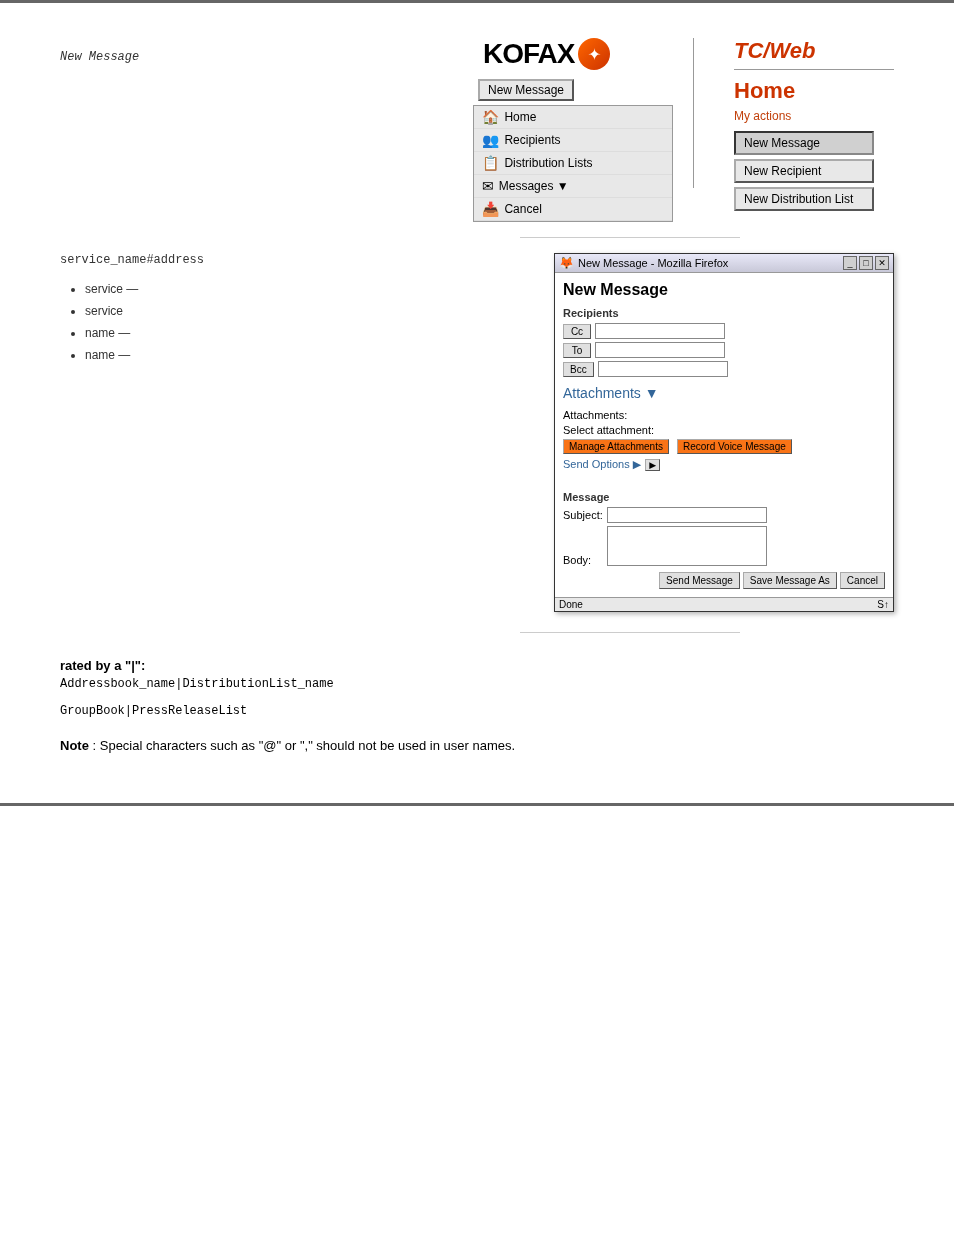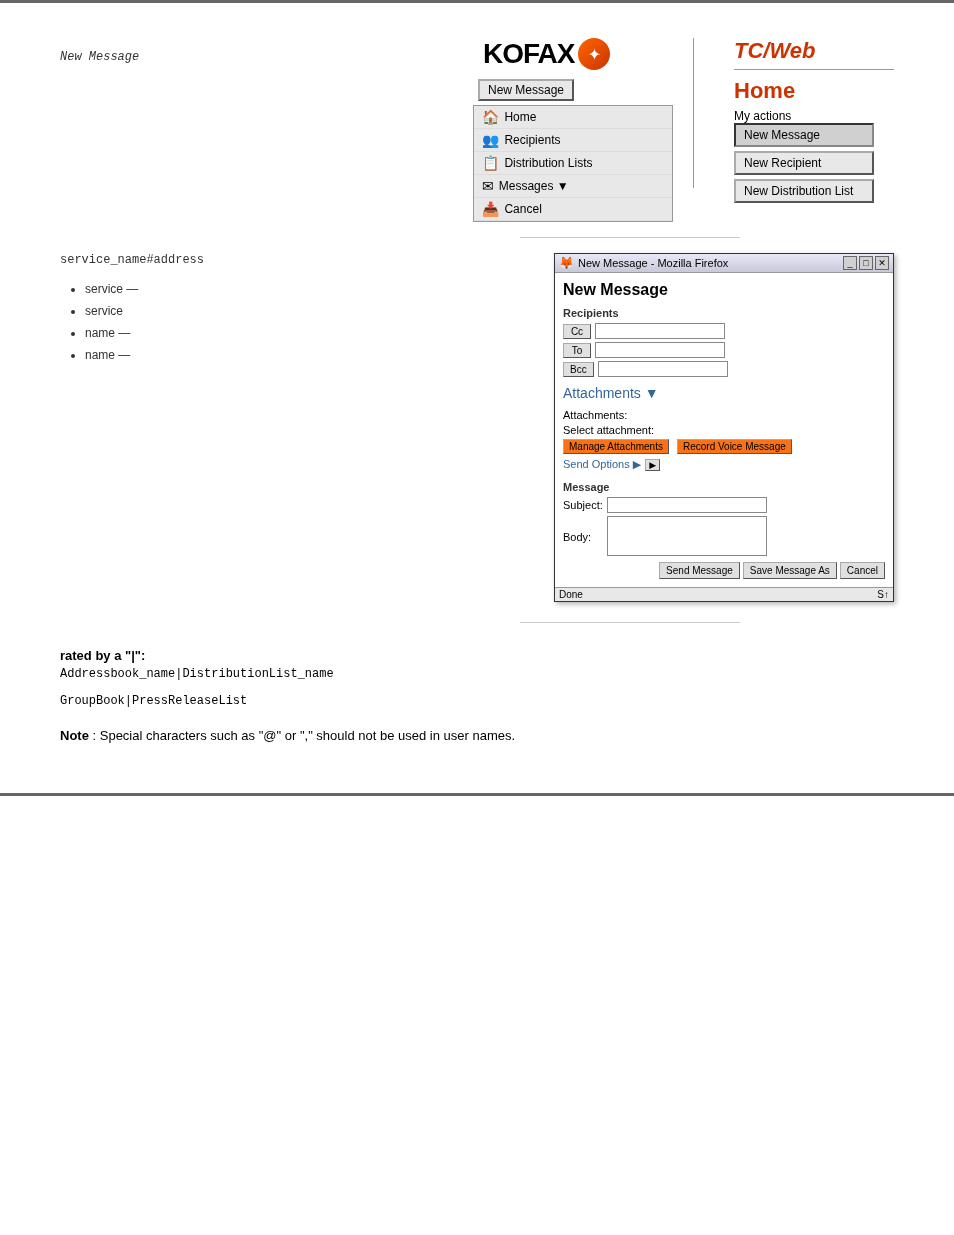--- a/index.html
+++ b/index.html
@@ -267,21 +267,21 @@
 
     .send-options-arrow {
       border: 1px outset #aaa;
       background: #e0e0e0;
       padding: 0px 3px;
       font-size: 9px;
       cursor: pointer;
     }
 
     .message-section {
-      margin-top: 10px;
+      margin-top: 20px;
     }
 
     .subject-row {
       display: flex;
       align-items: center;
       margin-bottom: 3px;
     }
 
     .subject-label {
       font-size: 11px;
@@ -291,21 +291,21 @@
 
     .subject-input {
       border: 1px solid #888;
       height: 16px;
       width: 160px;
       font-size: 10px;
     }
 
     .body-row {
       display: flex;
-      align-items: center;
+      align-items: flex-end;
     }
 
     .body-label {
       font-size: 11px;
       margin-right: 4px;
       min-width: 40px;
       padding-top: 2px;
     }
 
     .body-textarea {
@@ -458,21 +458,21 @@
       <div class="vertical-divider"></div>
 
       <div class="right-panel">
         <div style="font-size: 22px; font-weight: bold; color: #cc3300; margin-bottom: 5px; font-style: italic;">
           <span>TC/Web</span>
         </div>
         <hr style="border:none; border-top: 1px solid #999; margin-bottom: 8px;">
         <div style="font-size: 22px; font-weight: bold; color: #cc3300; margin-bottom: 5px;">
           <span>Home</span>
         </div>
-        <div style="font-size: 12px; color: #000000;">
+        <div style="font-size: 12px; margin-bottom: 8px; color: #c2410c;">
           <span>My actions</span>
         </div>
         <button class="action-button action-button-active">New Message</button>
         <button class="action-button">New Recipient</button>
         <button class="action-button">New Distribution List</button>
       </div>
     </div>
   </div>
 
   <hr class="thin-line" style="margin-left: 460px; width: 220px;">

